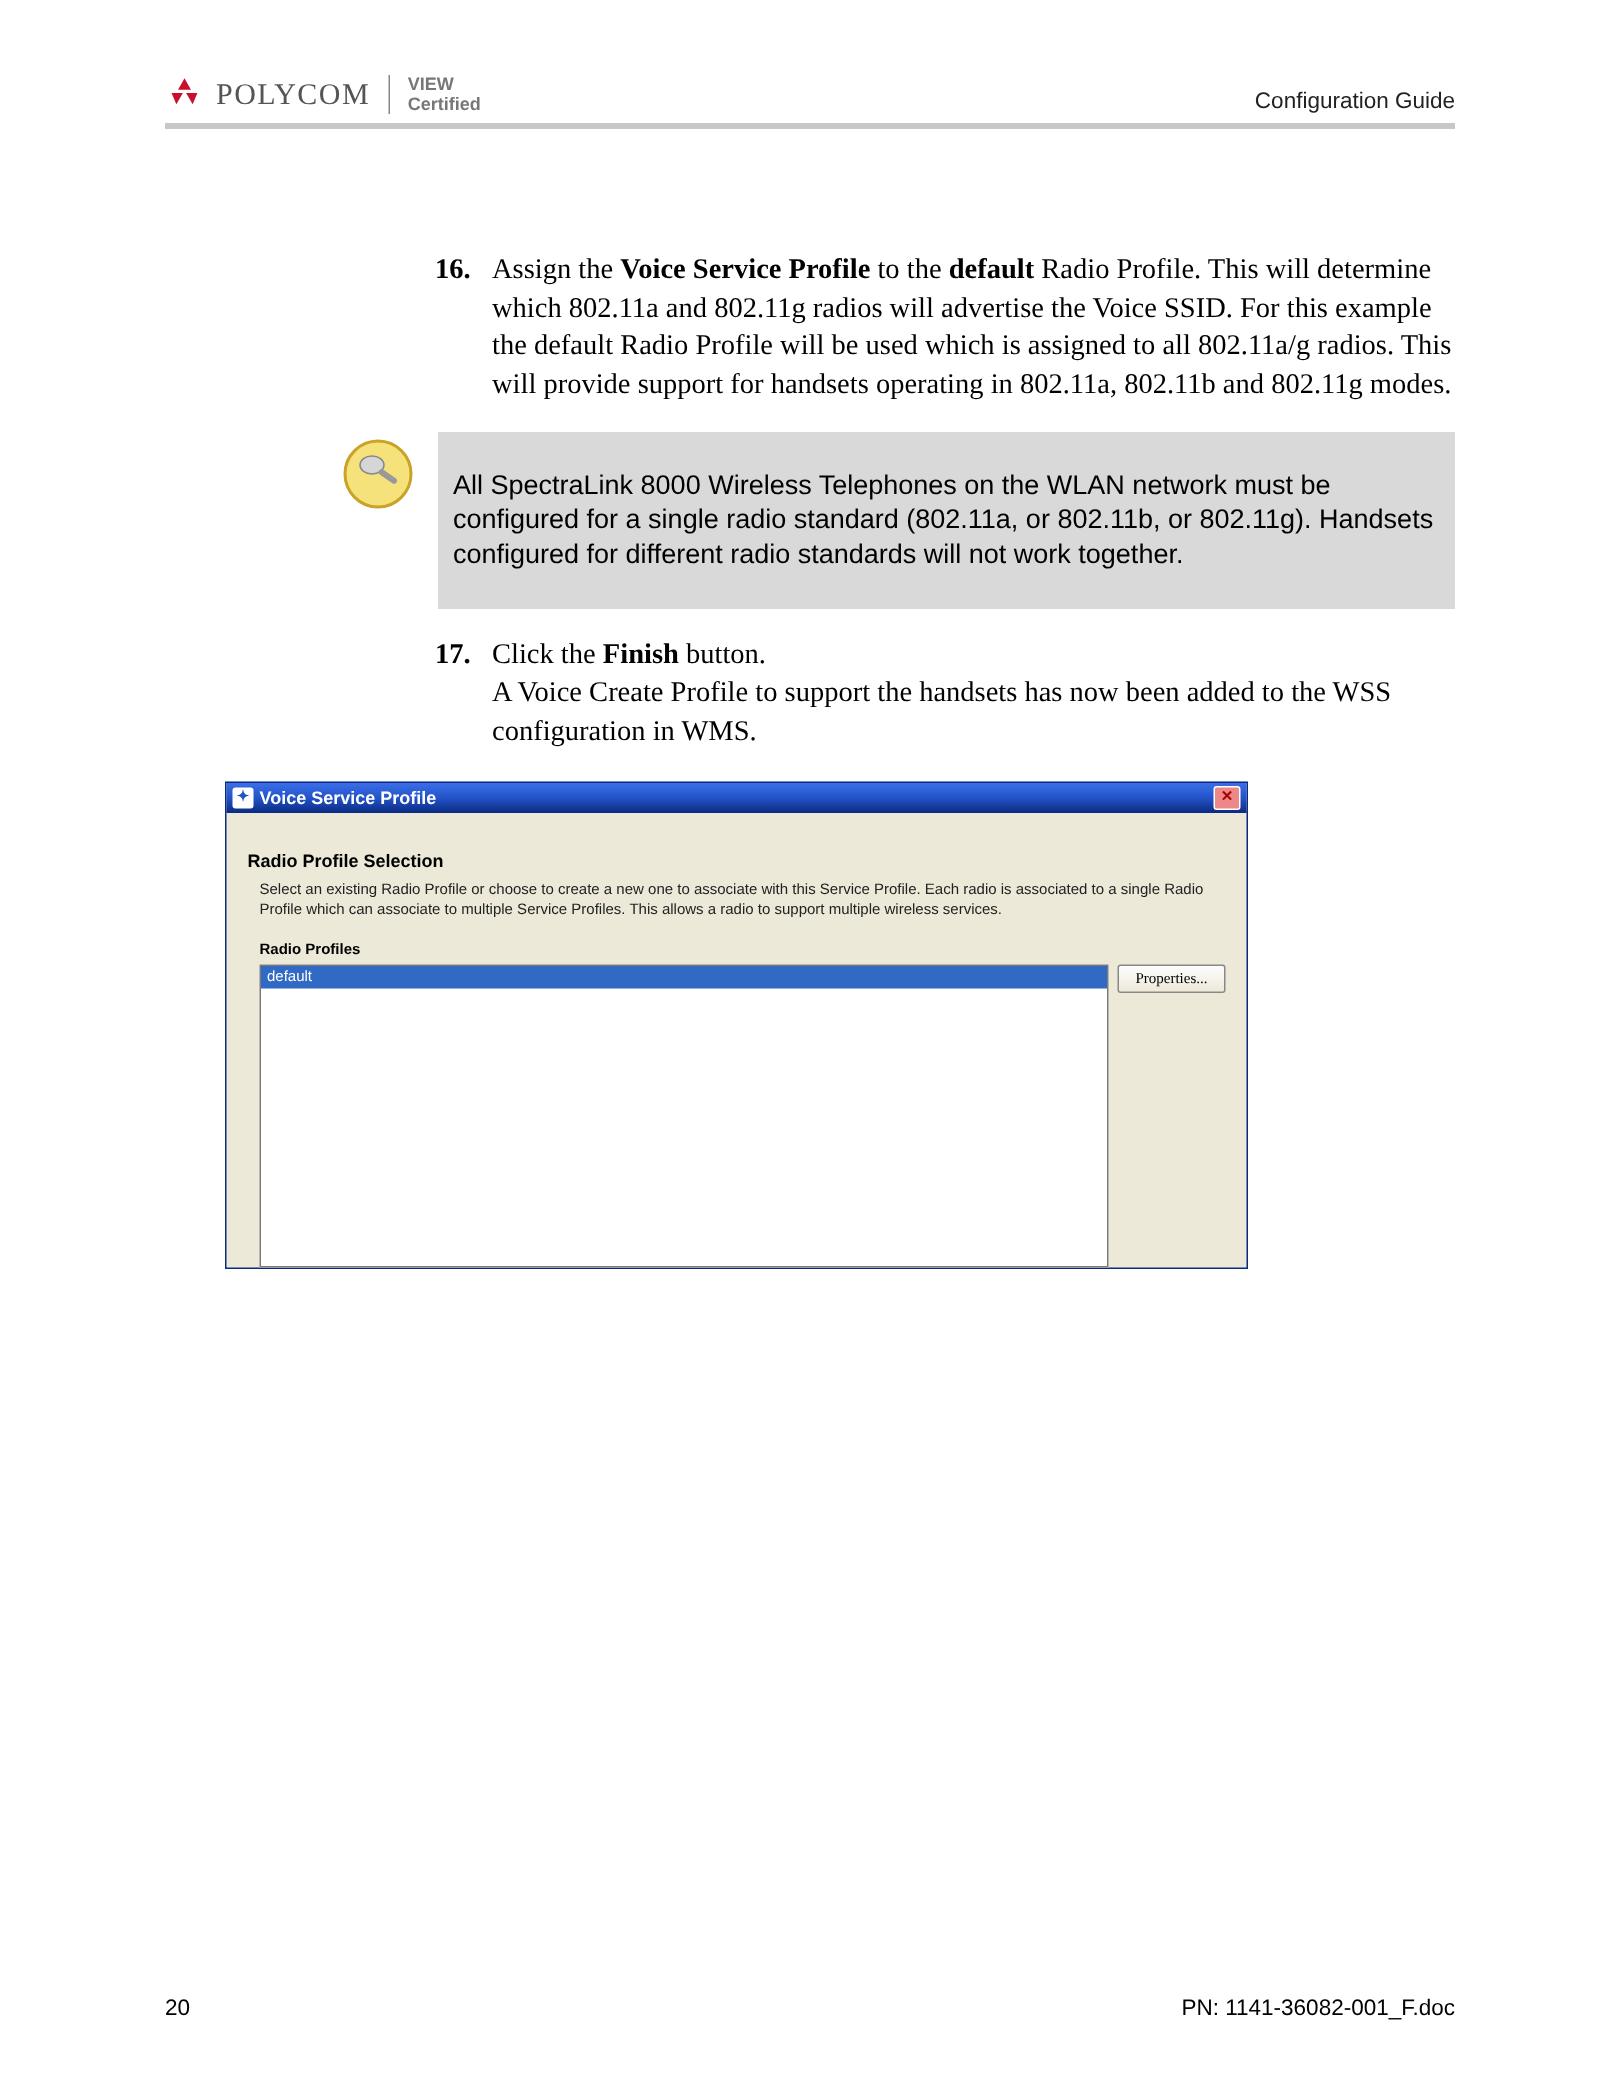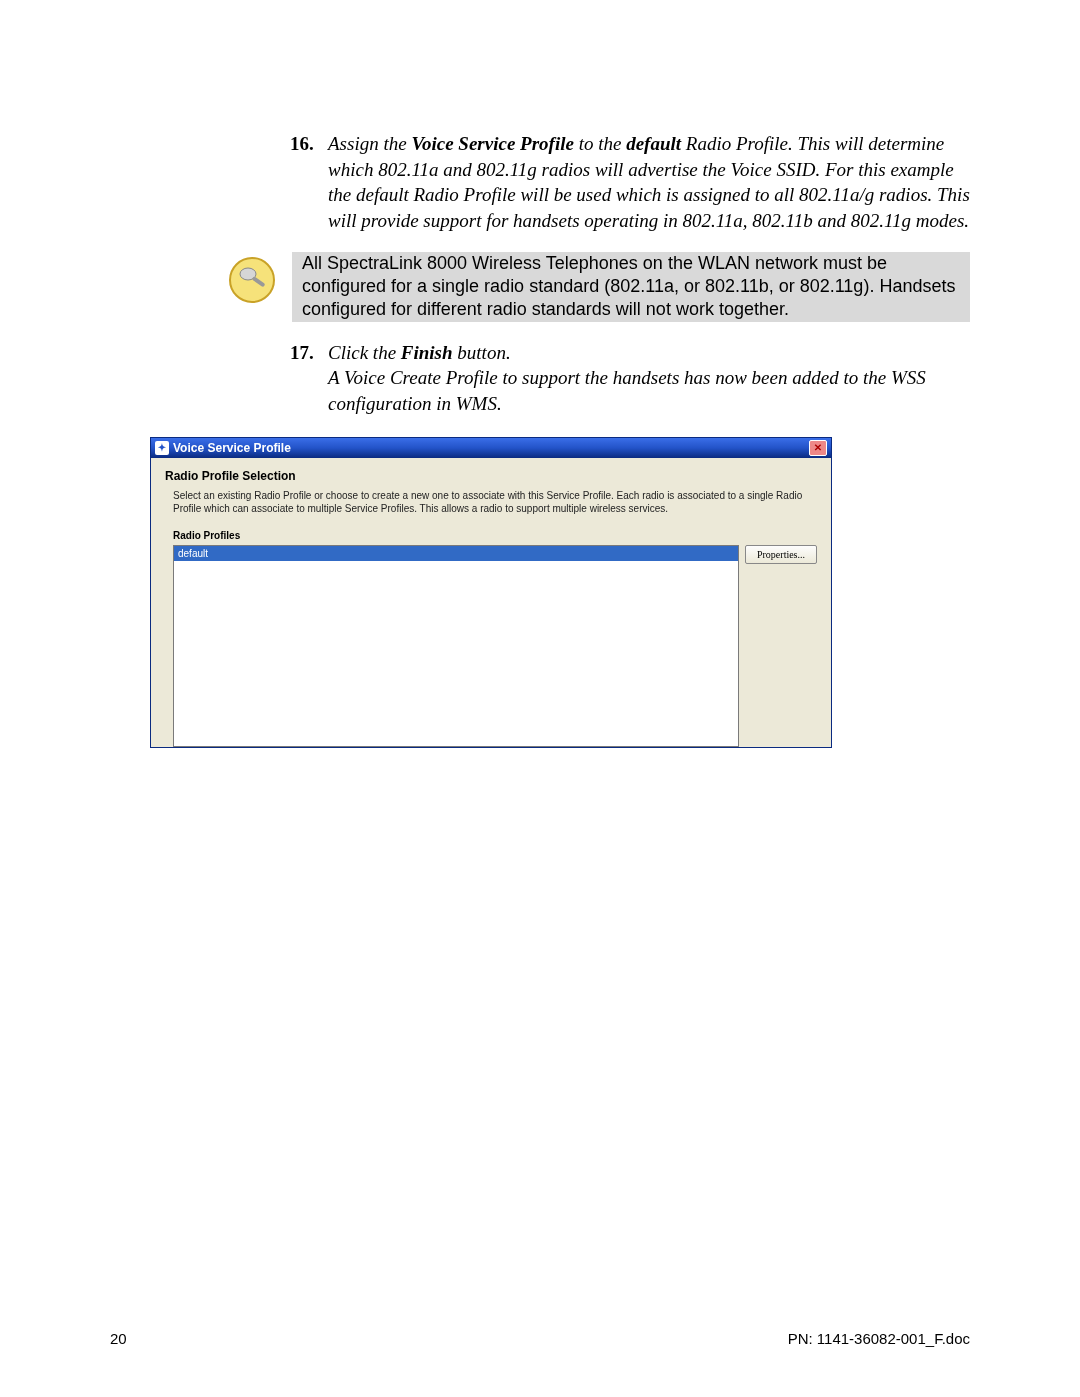--- a/index.html
+++ b/index.html
@@ -68,37 +68,36 @@
   .step {
     display: flex;
     margin-left: 180px;
   }
   .step-num {
     min-width: 38px;
     font-weight: bold;
   }
   .step-body {
     flex: 1;
-    font-style: italic;
   }
   .note-row {
     display: flex;
     gap: 16px;
     margin: 18px 0 18px 118px;
     align-items: flex-start;
   }
   .note-icon {
     width: 48px;
     height: 48px;
     flex: 0 0 48px;
     margin-top: 4px;
   }
   .note-box {
     background: #d9d9d9;
-    padding: 0 10px;
+    padding: 24px 10px;
     font-family: Arial, Helvetica, sans-serif;
     font-size: 18px;
     line-height: 1.3;
     color: #000;
     flex: 1;
   }
   
   .window {
     margin: 20px 0 0 40px;
     width: 680px;
@@ -138,21 +137,21 @@
     border: 1px solid #fff;
     color: #a00;
     display: flex;
     align-items: center;
     justify-content: center;
     font-size: 10px;
     font-weight: bold;
     border-radius: 2px;
   }
   .win-body {
-    padding: 10px 14px 0 14px;
+    padding: 24px 14px 0 14px;
   }
   .win-heading {
     font-weight: bold;
     font-size: 12px;
     margin-bottom: 6px;
   }
   .win-desc {
     font-size: 10px;
     color: #222;
     margin: 0 0 14px 8px;
@@ -222,20 +221,38 @@
     display: flex;
     justify-content: space-between;
     font-family: Arial, sans-serif;
     font-size: 15px;
   }
 </style>
 </head>
 <body>
 
 <div class="page">
+  <div class="header-row">
+    <div class="brand">
+      <span class="brand-logo">
+        <svg viewBox="0 0 24 24" width="26" height="26">
+          <polygon points="12,2 16,9 8,9" fill="#c8102e"></polygon>
+          <polygon points="4,11 11,11 7,18" fill="#c8102e"></polygon>
+          <polygon points="13,11 20,11 17,18" fill="#c8102e"></polygon>
+        </svg>
+      </span>
+      <span class="brand-name">POLYCOM</span>
+      <span class="brand-divider"></span>
+      <span class="brand-tag">
+        <span>VIEW</span>
+        <span>Certified</span>
+      </span>
+    </div>
+    <div class="header-title">Configuration Guide</div>
+  </div>
 
   <div class="content">
     <div class="step">
       <div class="step-num">16.</div>
       <div class="step-body">
         <span>Assign the </span><b>Voice Service Profile</b><span> to the </span><b>default</b><span> Radio Profile. This will determine which 802.11a and 802.11g radios will advertise the Voice SSID. For this example the default Radio Profile will be used which is assigned to all 802.11a/g radios. This will provide support for handsets operating in 802.11a, 802.11b and 802.11g modes.</span>
       </div>
     </div>
 
     <div class="note-row">

